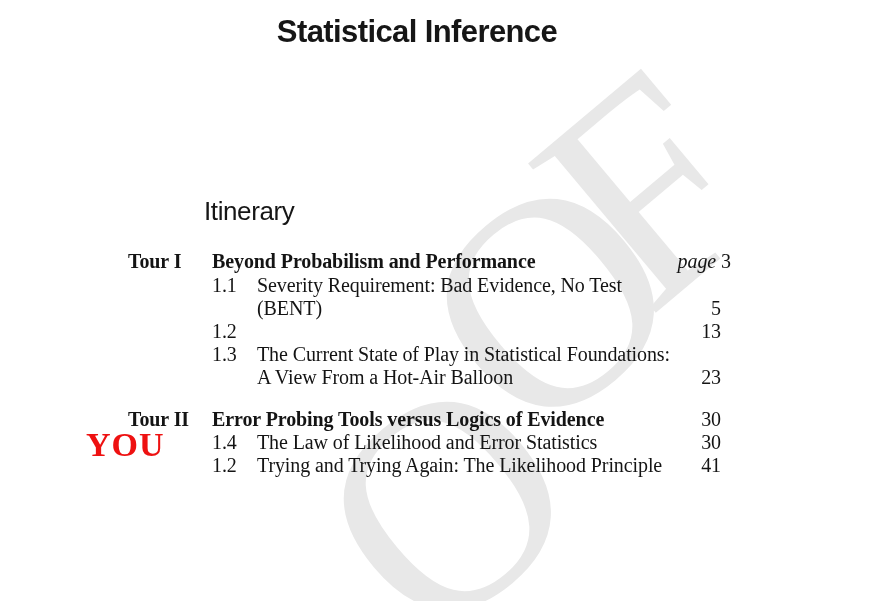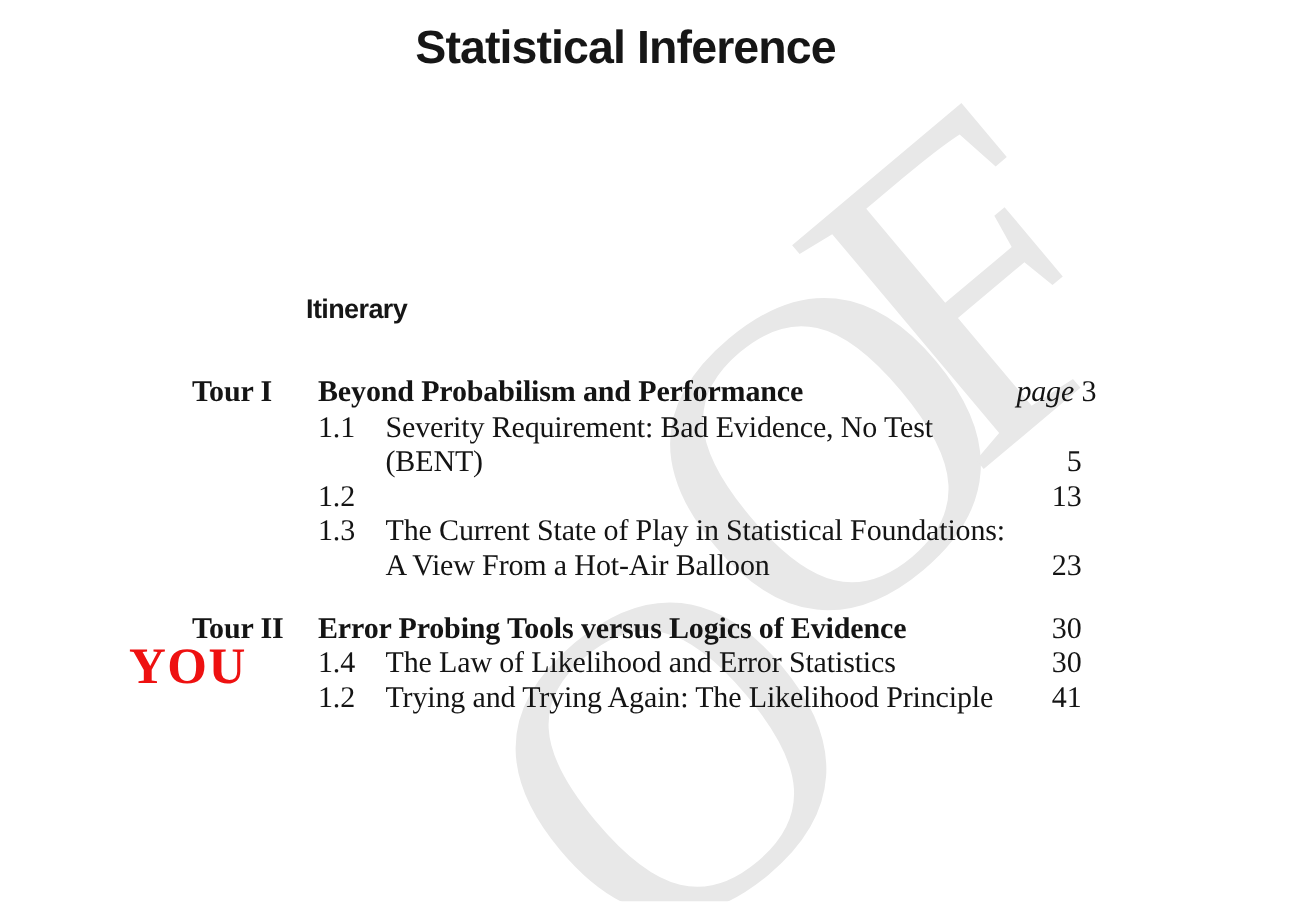--- a/index.html
+++ b/index.html
@@ -20,21 +20,21 @@
     position:absolute;left:110px;top:17px;width:614px;z-index:2;
     text-align:center;
     font-family:"Liberation Sans", sans-serif;
     font-weight:bold;font-size:31px;line-height:29px;
     letter-spacing:-0.6px;color:#161616;
   }
   .title-gap{display:inline-block;width:17px;}
   .itinerary{
     position:absolute;left:204px;top:196px;z-index:2;
     font-family:"Liberation Sans", sans-serif;
-    font-weight:bold;font-size:18px;letter-spacing:-0.4px;color:#161616;
+    font-weight:normal;font-size:26px;letter-spacing:-0.4px;color:#161616;
   }
   .toc-row{
     position:absolute;left:128px;width:593px;height:23px;z-index:2;
     font-size:20px;line-height:23px;letter-spacing:-0.1px;white-space:nowrap;
   }
   .toc-row span{position:absolute;top:0;}
   .c-label{left:0;font-weight:bold;}
   .c-tourtitle{left:84px;font-weight:bold;}
   .c-num{left:84px;}
   .c-text{left:129px;}

